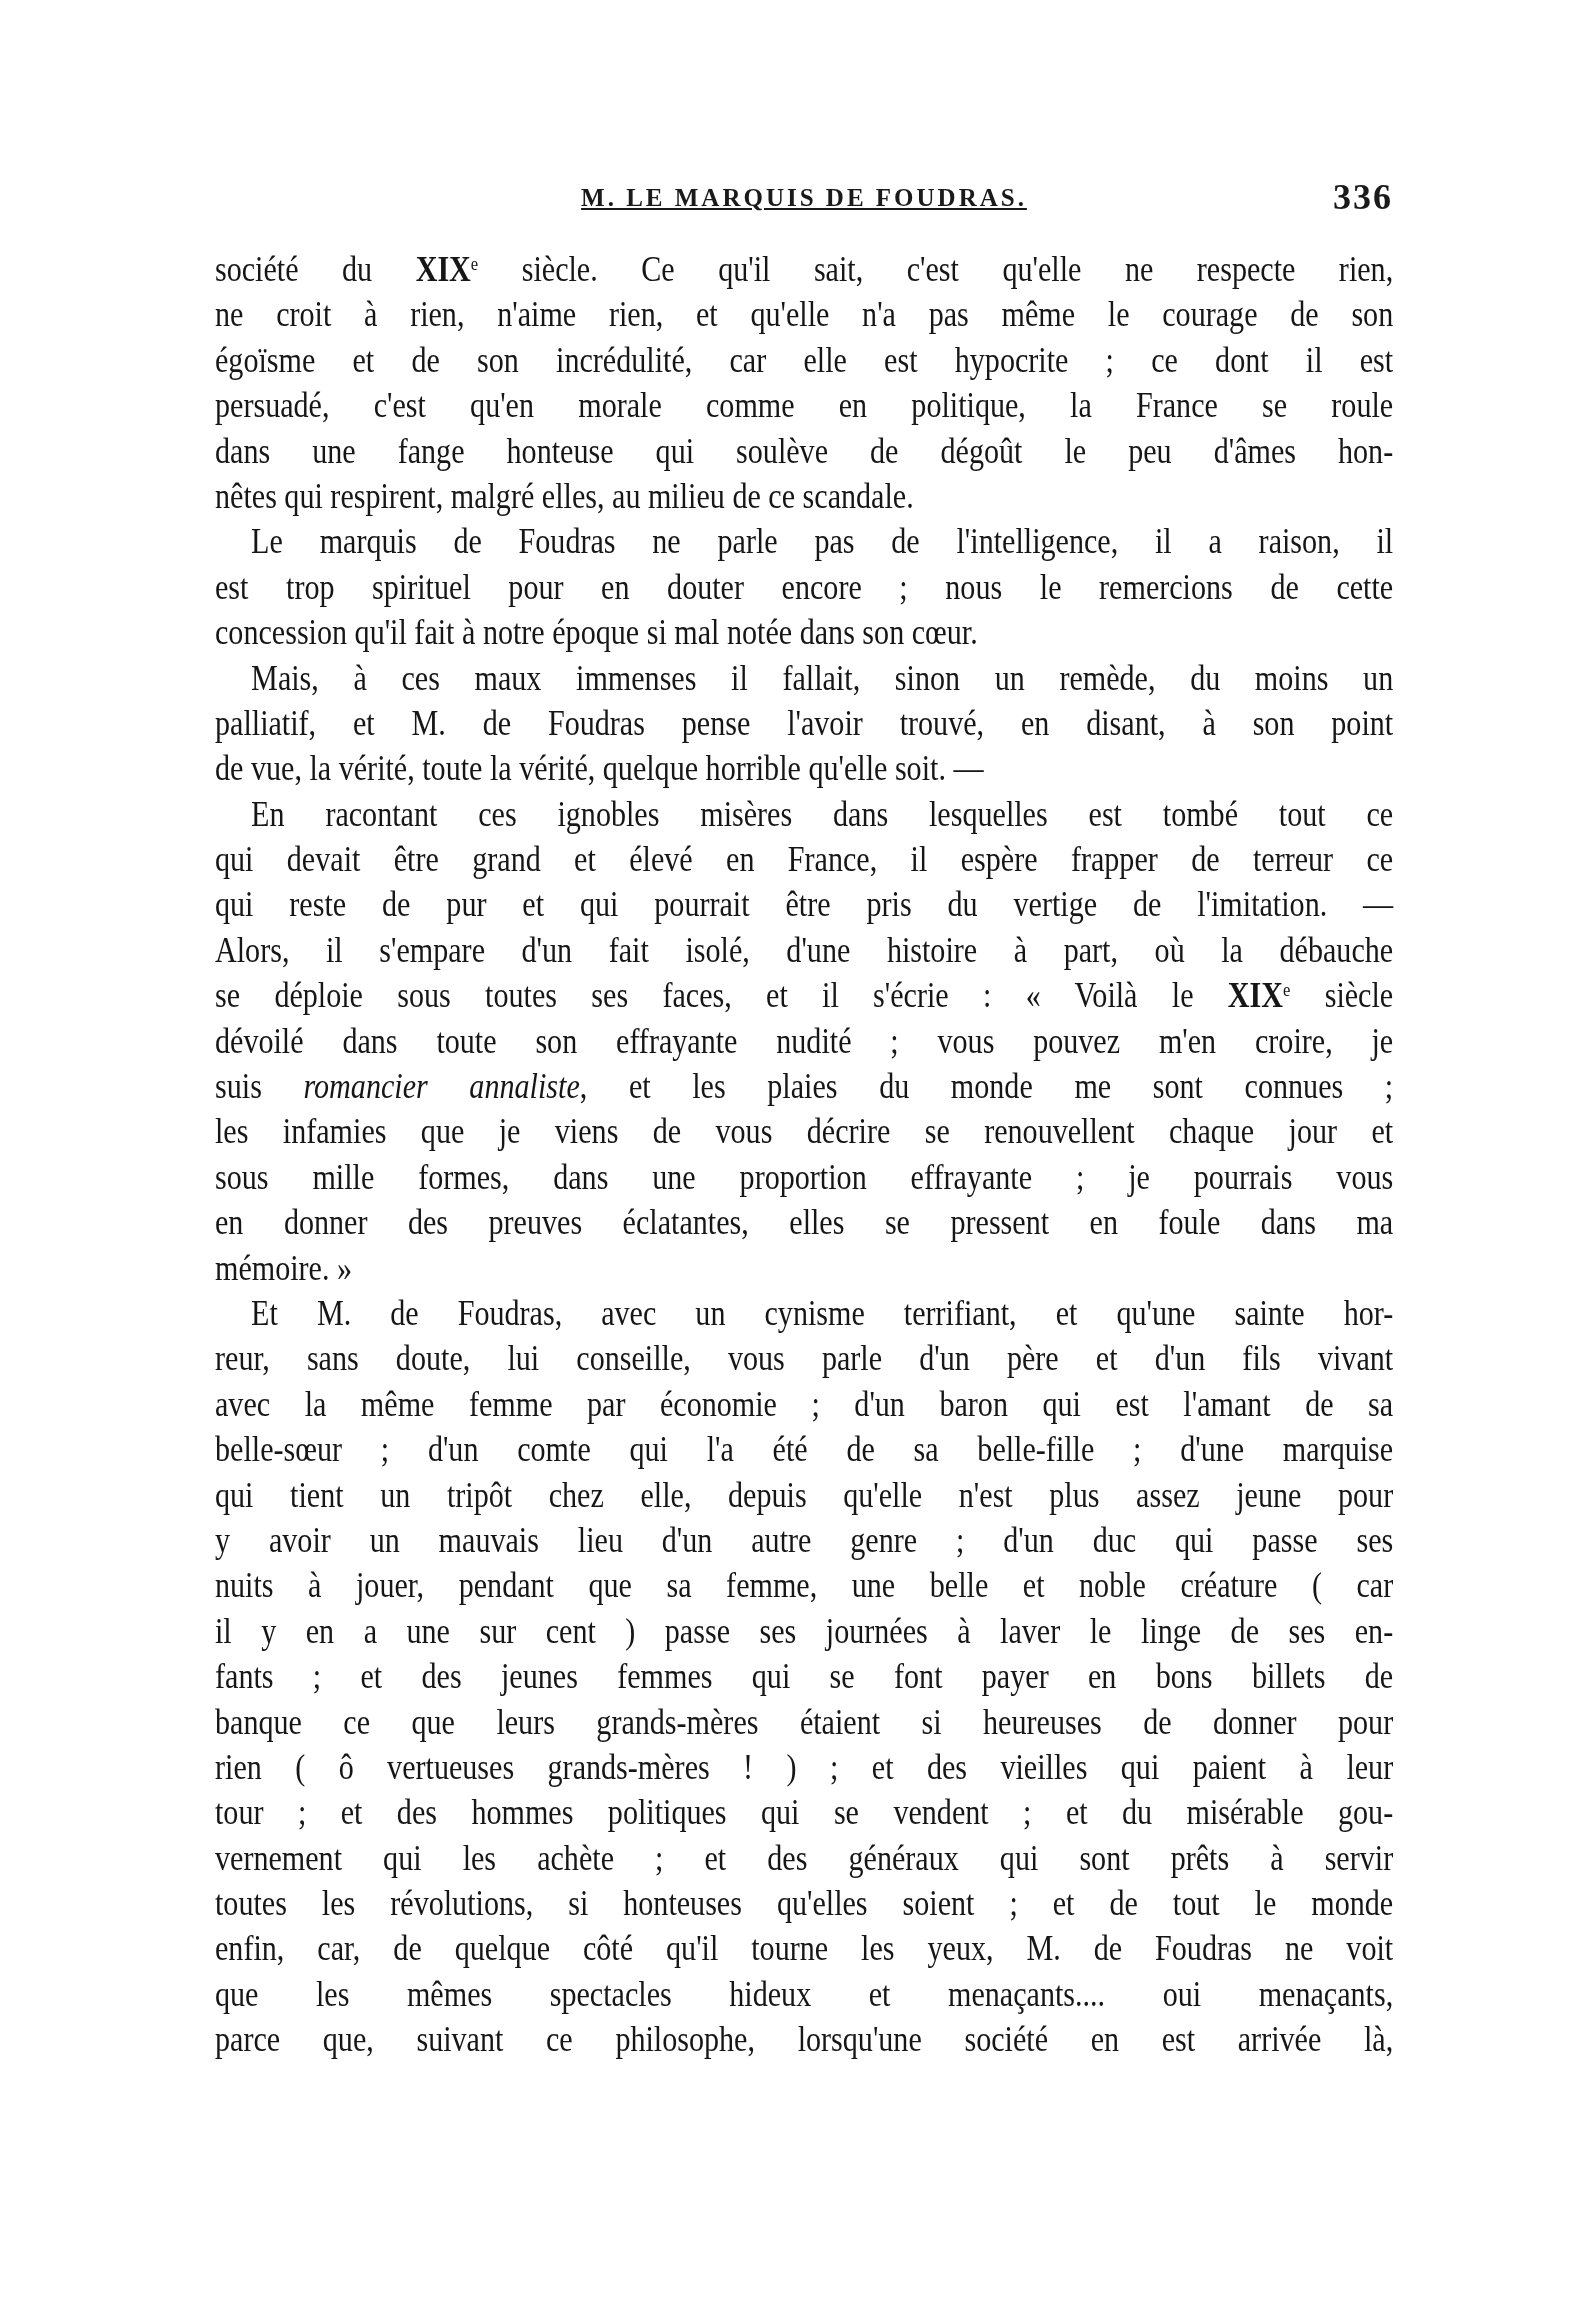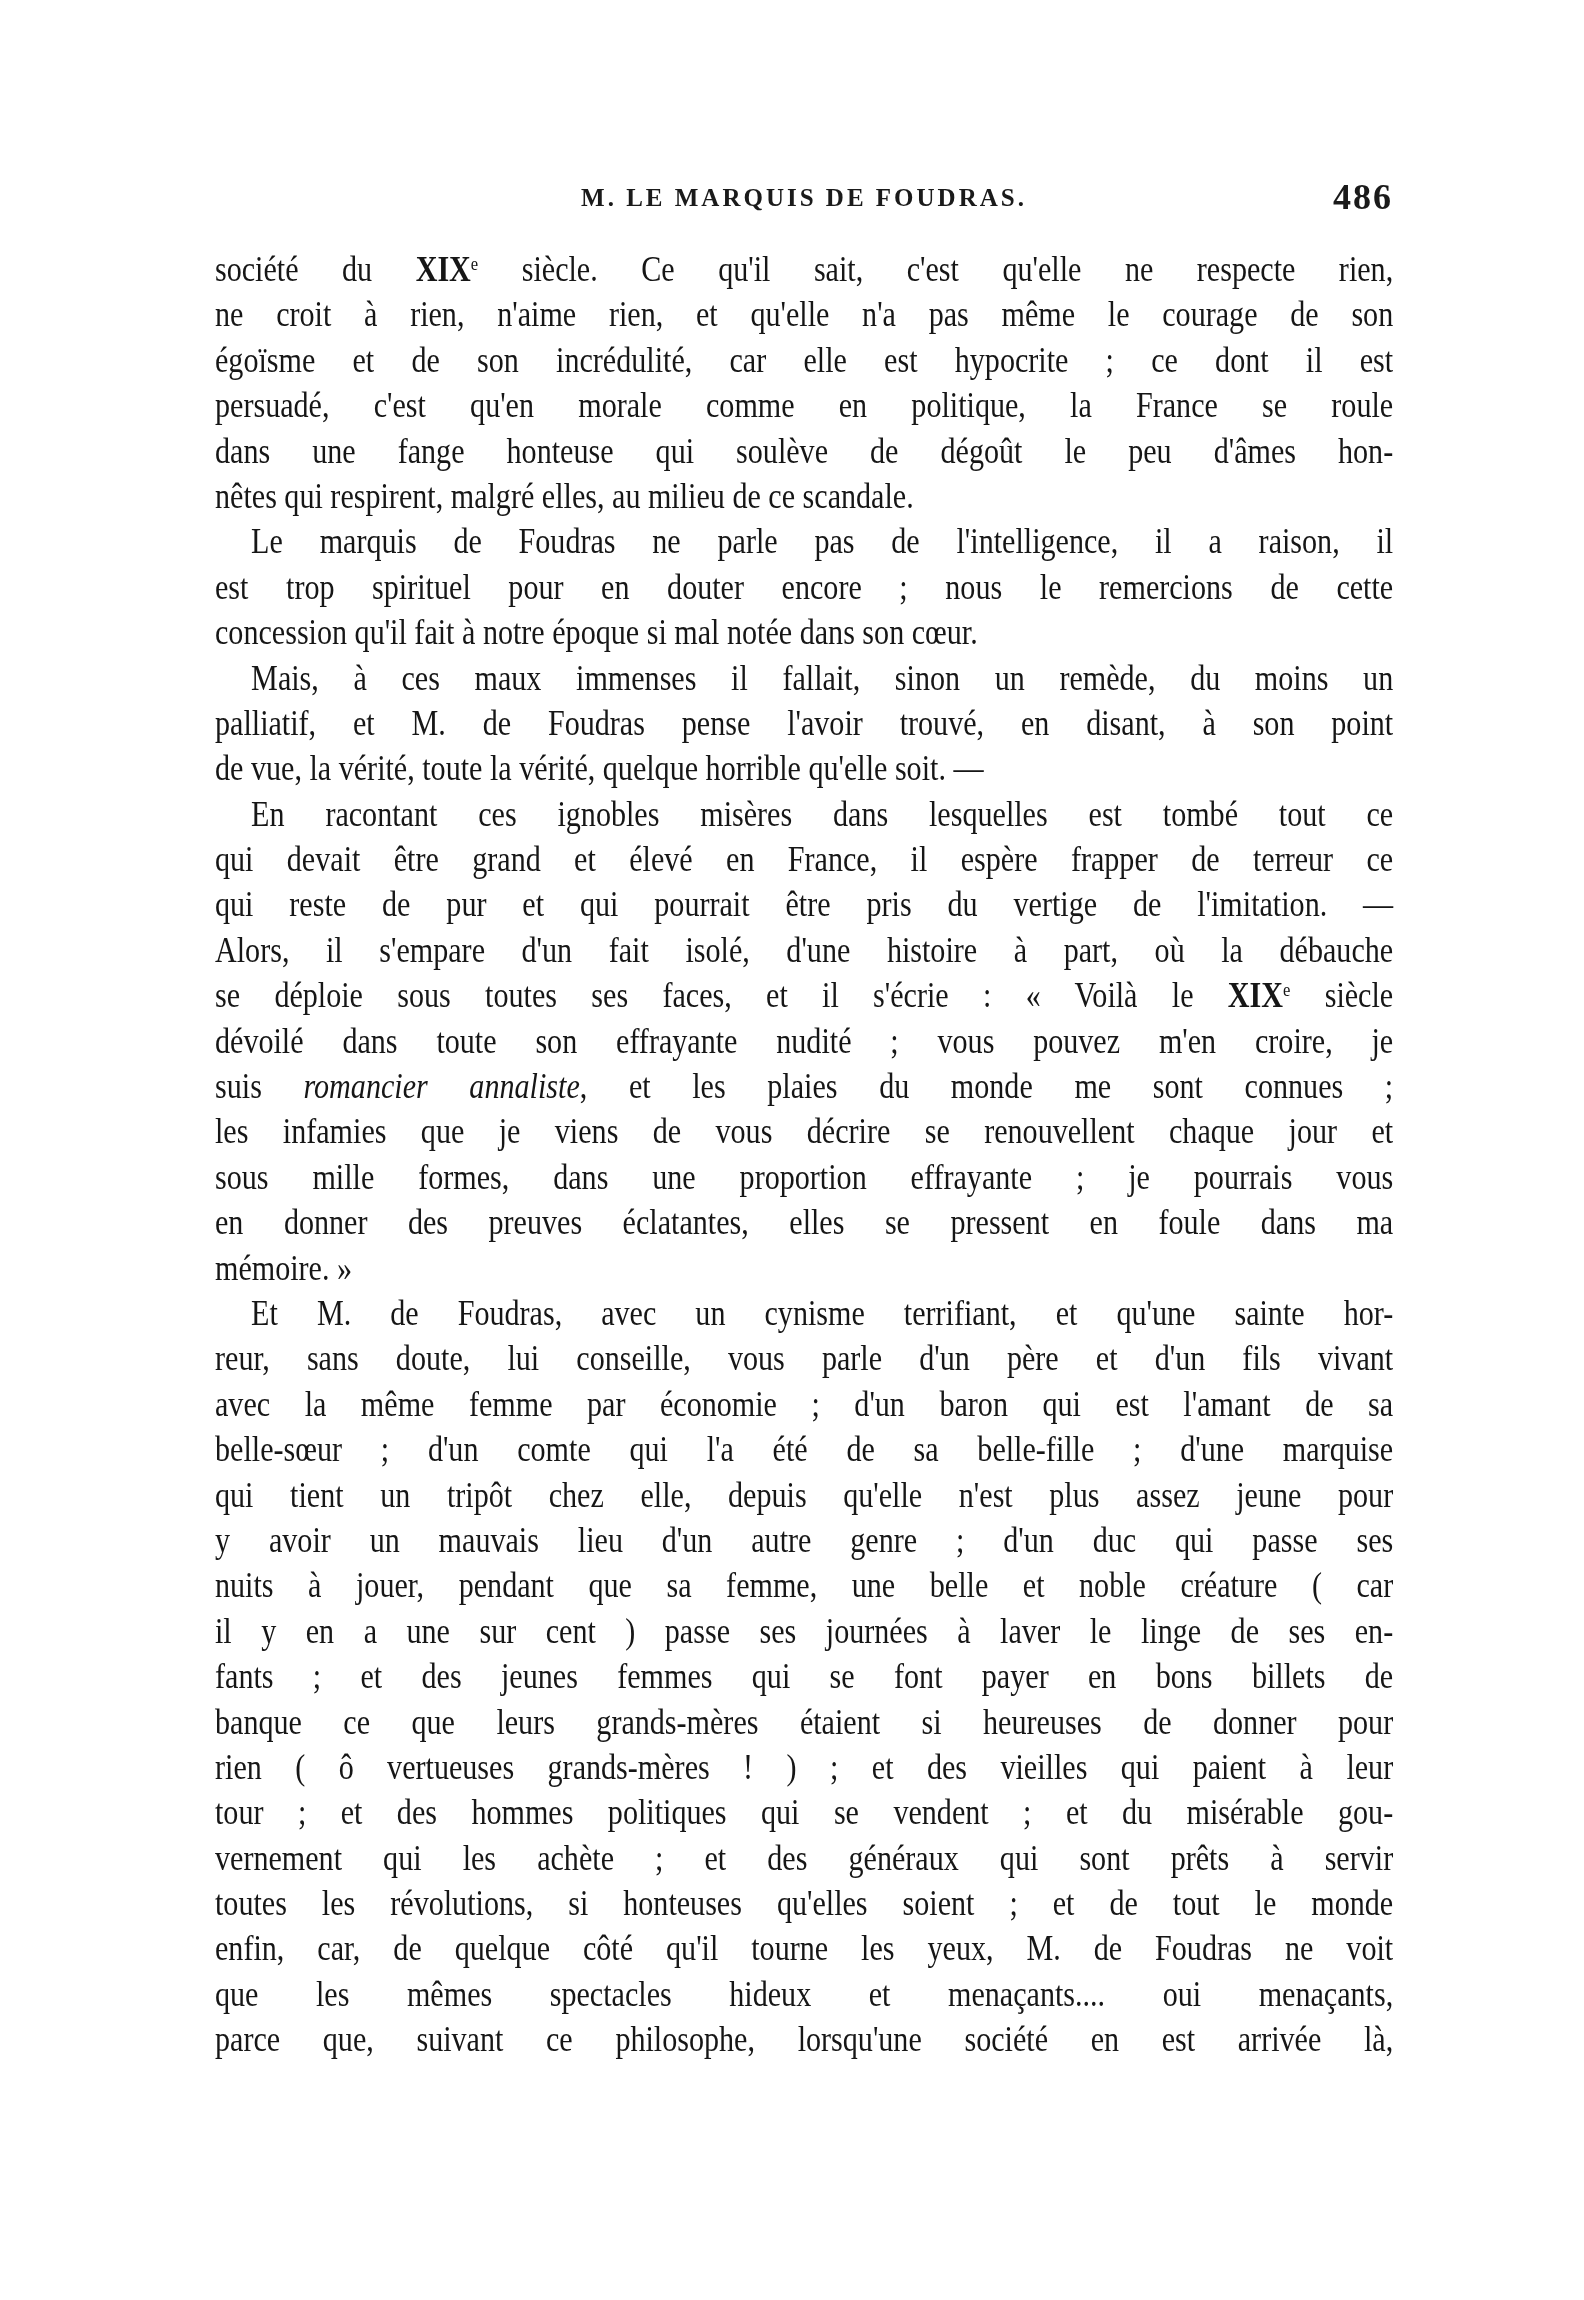--- a/index.html
+++ b/index.html
@@ -9,20 +9,21 @@
       background: #ffffff; color: #111111;
       font-family: "Liberation Serif", "DejaVu Serif", serif;
     }
     .running-head {
       position: absolute; top: 172px; left: 215px; width: 1178px; height: 48px;
     }
     .running-title {
       position: absolute; left: 0; right: 0; text-align: center;
       font-size: 25px; letter-spacing: 3px; font-weight: bold; top: 12px;
       color: #1a1a1a;
+      text-decoration: underline;
     }
     .page-number {
       position: absolute; right: 0; top: 4px; font-size: 36px; font-weight: bold;
       letter-spacing: 2px; color: #1a1a1a;
     }
     .body-text {
       position: absolute; top: 232px; left: 215px; width: 1178px; margin-top: 15px;
     }
     .line {
       display: block; height: 45.4px; line-height: 45.4px;
@@ -36,21 +37,21 @@
     .italic { font-style: italic; }
     sup.exp { font-size: 0.55em; vertical-align: 0.55em; line-height: 0; }
     .xix { font-weight: bold; }
   </style>
 </head>
 <body>
 
 <div class="page">
   <div class="running-head">
     <div class="running-title">M. LE MARQUIS DE FOUDRAS.</div>
-    <div class="page-number">486</div>
+    <div class="page-number">336</div>
   </div>
   <div class="body-text" id="body-text">
       <span class="line"><span>société du </span><span class="xix">XIX</span><sup class="exp">e</sup><span> siècle. Ce qu'il sait, c'est qu'elle ne respecte rien,</span></span>
       <span class="line">ne croit à rien, n'aime rien, et qu'elle n'a pas même le courage de son</span>
       <span class="line">égoïsme et de son incrédulité, car elle est hypocrite ; ce dont il est</span>
       <span class="line">persuadé, c'est qu'en morale comme en politique, la France se roule</span>
       <span class="line">dans une fange honteuse qui soulève de dégoût le peu d'âmes hon-</span>
       <span class="line last">nêtes qui respirent, malgré elles, au milieu de ce scandale.</span>
       <span class="line indent">Le marquis de Foudras ne parle pas de l'intelligence, il a raison, il</span>
       <span class="line">est trop spirituel pour en douter encore ; nous le remercions de cette</span>

